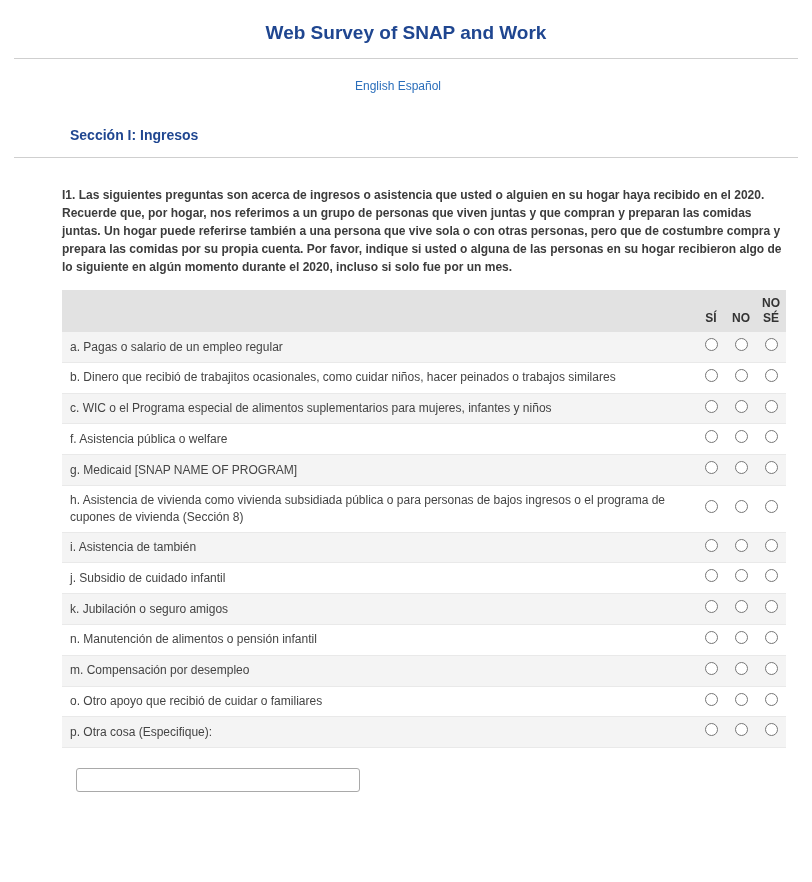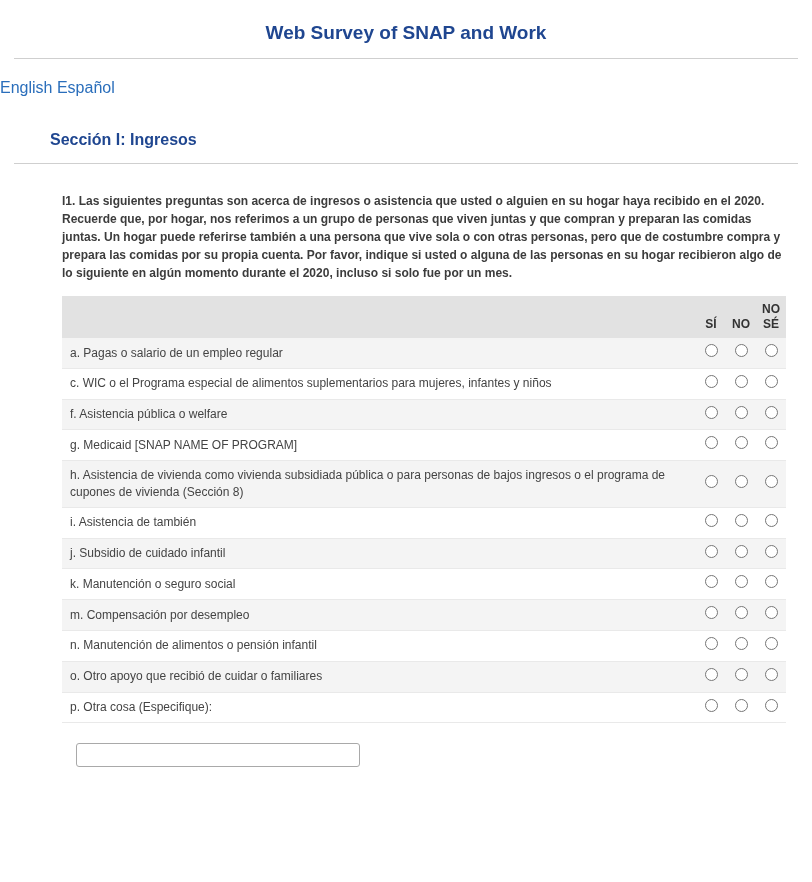--- a/index.html
+++ b/index.html
@@ -24,34 +24,34 @@
     font-weight:bold;
     margin:0;
     padding:22px 0 14px 0;
   }
   hr.rule{
     border:0;
     border-top:1px solid #cfcfcf;
     margin:0 14px;
   }
   .lang-row{
-    text-align:left;
+    text-align:center;
     margin:20px 16px 0 0;
-    font-size:16px;
+    font-size:12px;
   }
   .lang-row a{
     color:var(--link);
     text-decoration:none;
     cursor:pointer;
   }
   h2.section-heading{
     color:var(--accent);
-    font-size:16px;
-    font-weight:bold;
-    margin:34px 0 14px 50px;
+    font-size:14px;
+    font-weight:bold;
+    margin:34px 0 14px 70px;
   }
   .main{
     margin:0 26px 0 62px;
   }
   p.question{
     font-size:12px;
     font-weight:bold;
     color:#3c3c3c;
     line-height:1.5;
     margin:28px 0 14px 0;
@@ -133,20 +133,26 @@
         </tr>
       </thead>
       <tbody>
   <tr>
     <td class="row-label">a. Pagas o salario de un empleo regular</td>
     <td class="radio-cell"><input type="radio" name="row_0" style=""></td>
     <td class="radio-cell"><input type="radio" name="row_0" style=""></td>
     <td class="radio-cell"><input type="radio" name="row_0" style=""></td>
   </tr>
 
+  <tr>
+    <td class="row-label">b. Dinero que recibió de trabajitos ocasionales, como cuidar niños, hacer peinados o trabajos similares</td>
+    <td class="radio-cell"><input type="radio" name="row_1" style=""></td>
+    <td class="radio-cell"><input type="radio" name="row_1" style=""></td>
+    <td class="radio-cell"><input type="radio" name="row_1" style=""></td>
+  </tr>
 
   <tr>
     <td class="row-label">c. WIC o el Programa especial de alimentos suplementarios para mujeres, infantes y niños</td>
     <td class="radio-cell"><input type="radio" name="row_2" style=""></td>
     <td class="radio-cell"><input type="radio" name="row_2" style=""></td>
     <td class="radio-cell"><input type="radio" name="row_2" style=""></td>
   </tr>
 
 
 
@@ -179,42 +185,42 @@
   </tr>
 
   <tr>
     <td class="row-label">j. Subsidio de cuidado infantil</td>
     <td class="radio-cell"><input type="radio" name="row_9" style=""></td>
     <td class="radio-cell"><input type="radio" name="row_9" style=""></td>
     <td class="radio-cell"><input type="radio" name="row_9" style=""></td>
   </tr>
 
   <tr>
-    <td class="row-label">k. Manutención o seguro social</td>
+    <td class="row-label">k. Jubilación o seguro amigos</td>
     <td class="radio-cell"><input type="radio" name="row_10" style=""></td>
     <td class="radio-cell"><input type="radio" name="row_10" style=""></td>
     <td class="radio-cell"><input type="radio" name="row_10" style=""></td>
   </tr>
 
+
+  <tr>
+    <td class="row-label">n. Manutención de alimentos o pensión infantil</td>
+    <td class="radio-cell"><input type="radio" name="row_13" style=""></td>
+    <td class="radio-cell"><input type="radio" name="row_13" style=""></td>
+    <td class="radio-cell"><input type="radio" name="row_13" style=""></td>
+  </tr>
 
   <tr>
     <td class="row-label">m. Compensación por desempleo</td>
     <td class="radio-cell"><input type="radio" name="row_12" style=""></td>
     <td class="radio-cell"><input type="radio" name="row_12" style=""></td>
     <td class="radio-cell"><input type="radio" name="row_12" style=""></td>
   </tr>
 
   <tr>
-    <td class="row-label">n. Manutención de alimentos o pensión infantil</td>
-    <td class="radio-cell"><input type="radio" name="row_13" style=""></td>
-    <td class="radio-cell"><input type="radio" name="row_13" style=""></td>
-    <td class="radio-cell"><input type="radio" name="row_13" style=""></td>
-  </tr>
-
-  <tr>
     <td class="row-label">o. Otro apoyo que recibió de cuidar o familiares</td>
     <td class="radio-cell"><input type="radio" name="row_14" style=""></td>
     <td class="radio-cell"><input type="radio" name="row_14" style=""></td>
     <td class="radio-cell"><input type="radio" name="row_14" style=""></td>
   </tr>
 
   <tr>
     <td class="row-label">p. Otra cosa (Especifique):</td>
     <td class="radio-cell"><input type="radio" name="row_15" style=""></td>
     <td class="radio-cell"><input type="radio" name="row_15" style=""></td>

